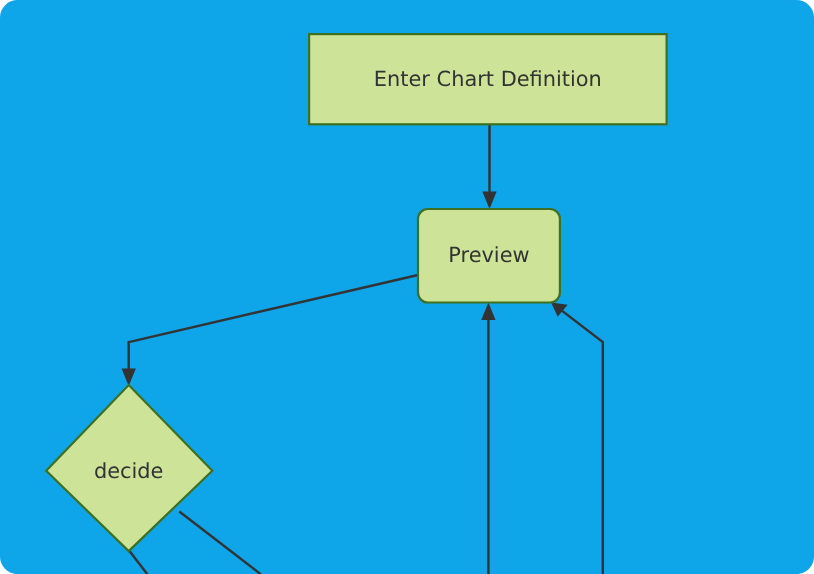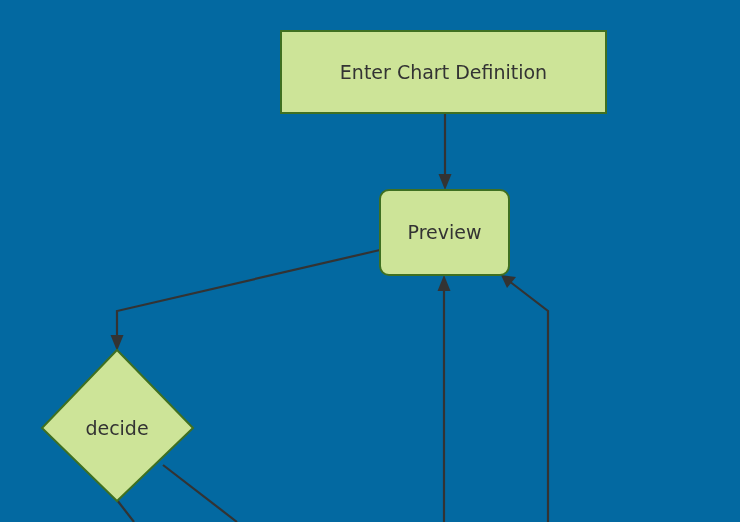--- a/index.html
+++ b/index.html
@@ -11,21 +11,22 @@
   body {
     width: 740px;
     height: 522px;
     overflow: hidden;
     font-family: "DejaVu Sans", "Liberation Sans", sans-serif;
   }
   #diagram-root {
     position: relative;
     width: 740px;
     height: 522px;
-    background: #0369a1;
+    background: #0ea5e9;
+    border-radius: 16px;
   }
   #flowchart-svg {
     position: absolute;
     top: 0;
     left: 0;
     width: 740px;
     height: 522px;
     display: block;
   }
   .node-shape {

